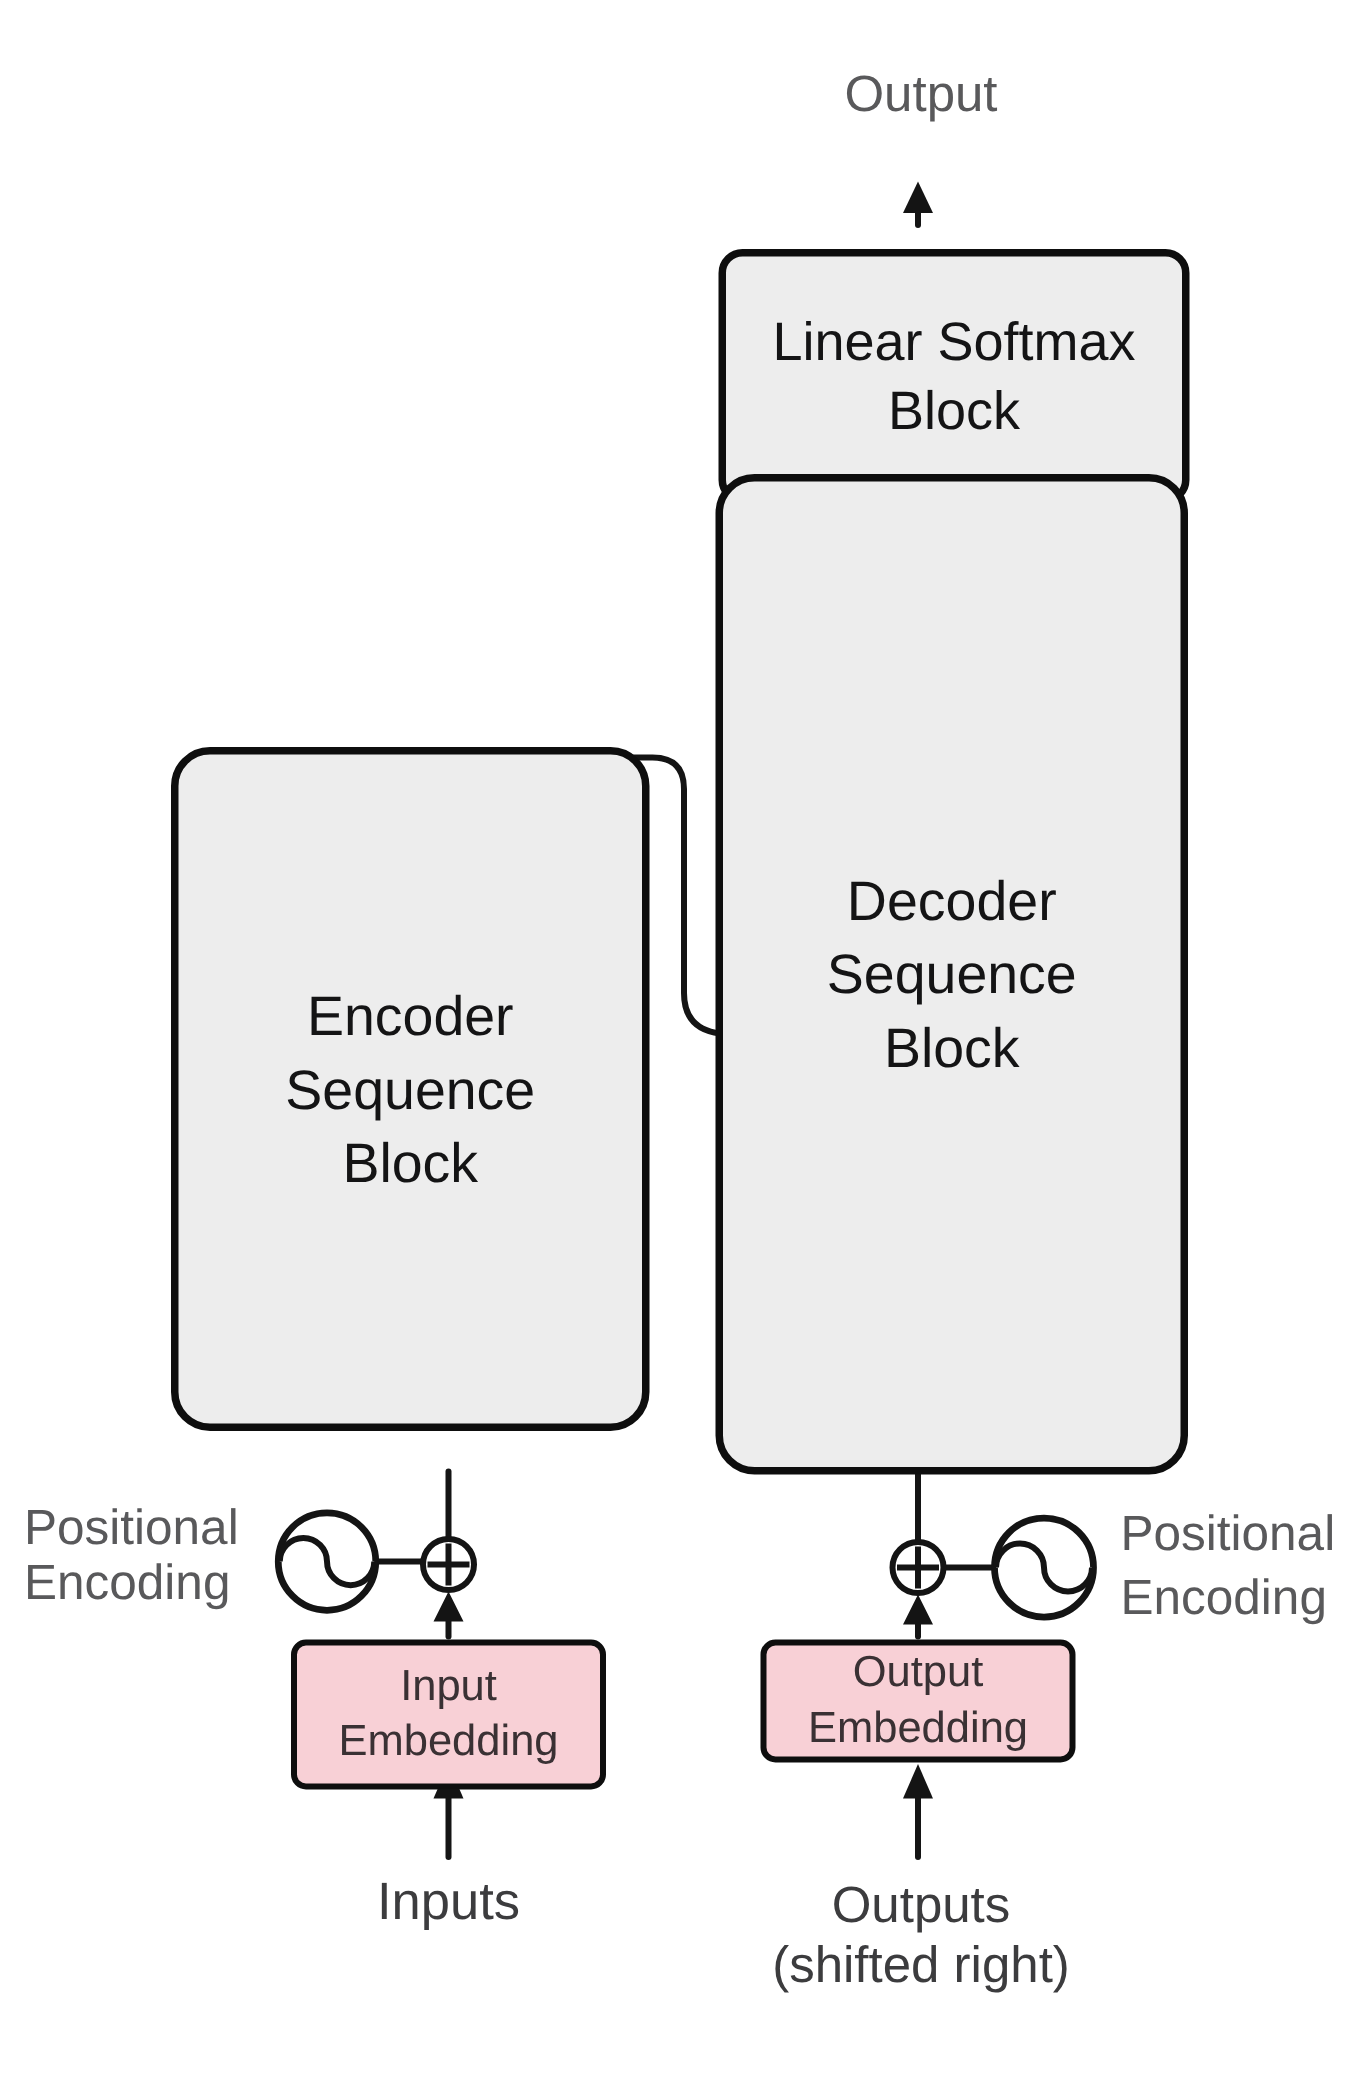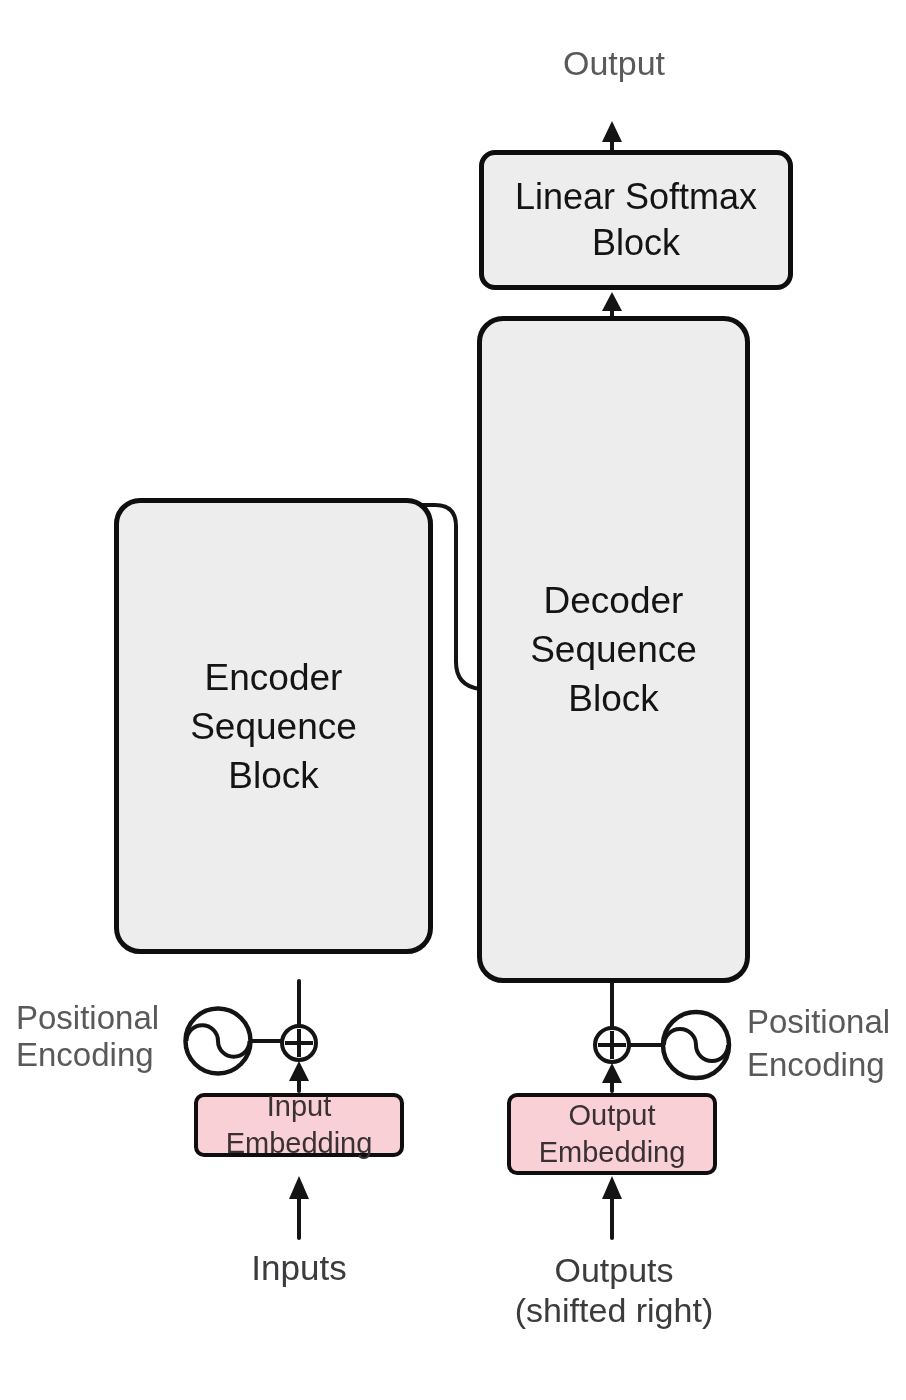--- a/index.html
+++ b/index.html
@@ -111,26 +111,26 @@
     <g>
       <circle class="ring" cx="696" cy="1045" r="33"></circle>
       <path class="ring2" d="M 664 1045 a 16 16 0 0 1 32 0 a 16 16 0 0 0 32 0" fill="none"></path>
     </g>
   </svg>
 
   <div class="label center muted" style="left:462px; top:44px; width:304px; font-size:34px; line-height:38px;">
     <div>Output</div>
   </div>
 
-  <div class="box linear" style="left:479px; top:150px; width:314px; height:140px;">
+  <div class="box linear" style="left:479px; top:166px; width:314px; height:170px;">
     <div>Linear Softmax</div>
     <div>Block</div>
   </div>
 
-  <div class="box seq" style="left:477px; top:316px; width:273px; height:667px;">
+  <div class="box seq" style="left:477px; top:316px; width:315px; height:667px;">
     <div>Decoder</div>
     <div>Sequence</div>
     <div>Block</div>
   </div>
 
   <div class="box seq" style="left:114px; top:498px; width:319px; height:456px;">
     <div>Encoder</div>
     <div>Sequence</div>
     <div>Block</div>
   </div>
@@ -138,21 +138,21 @@
   <div class="label muted" style="left:16px; top:999px; width:170px; font-size:33px; line-height:37px;">
     <div>Positional</div>
     <div>Encoding</div>
   </div>
 
   <div class="label muted" style="left:747px; top:1000px; width:160px; font-size:33px; line-height:43px;">
     <div>Positional</div>
     <div>Encoding</div>
   </div>
 
-  <div class="box embed" style="left:194px; top:1093px; width:210px; height:64px;">
+  <div class="box embed" style="left:194px; top:1093px; width:210px; height:100px;">
     <div>Input</div>
     <div>Embedding</div>
   </div>
 
   <div class="box embed" style="left:507px; top:1093px; width:210px; height:82px;">
     <div>Output</div>
     <div>Embedding</div>
   </div>
 
   <div class="label center io" style="left:462px; top:1250px; width:304px; font-size:34px; line-height:40px;">

